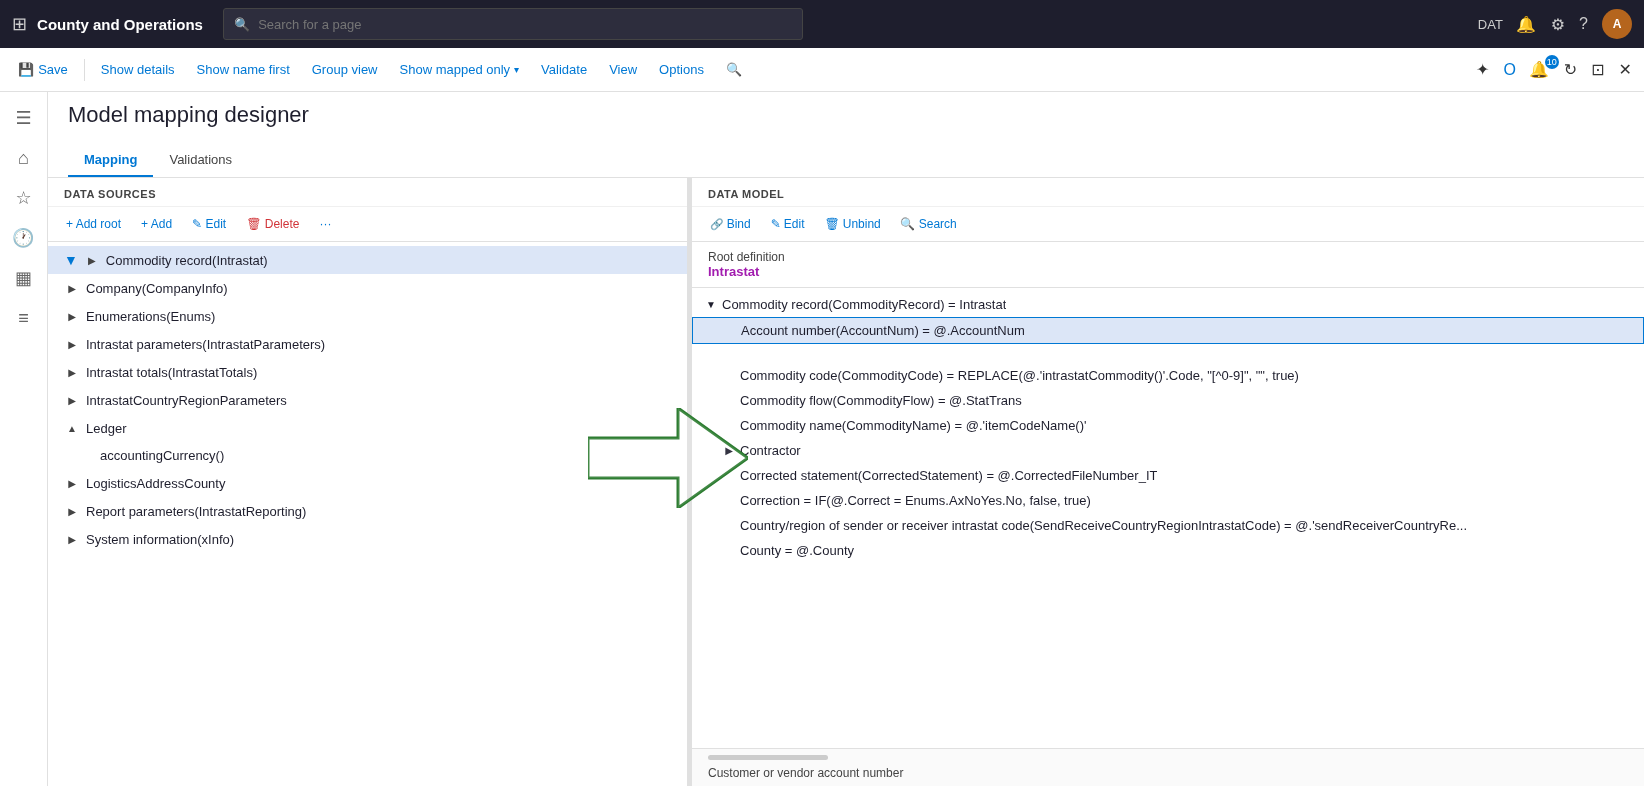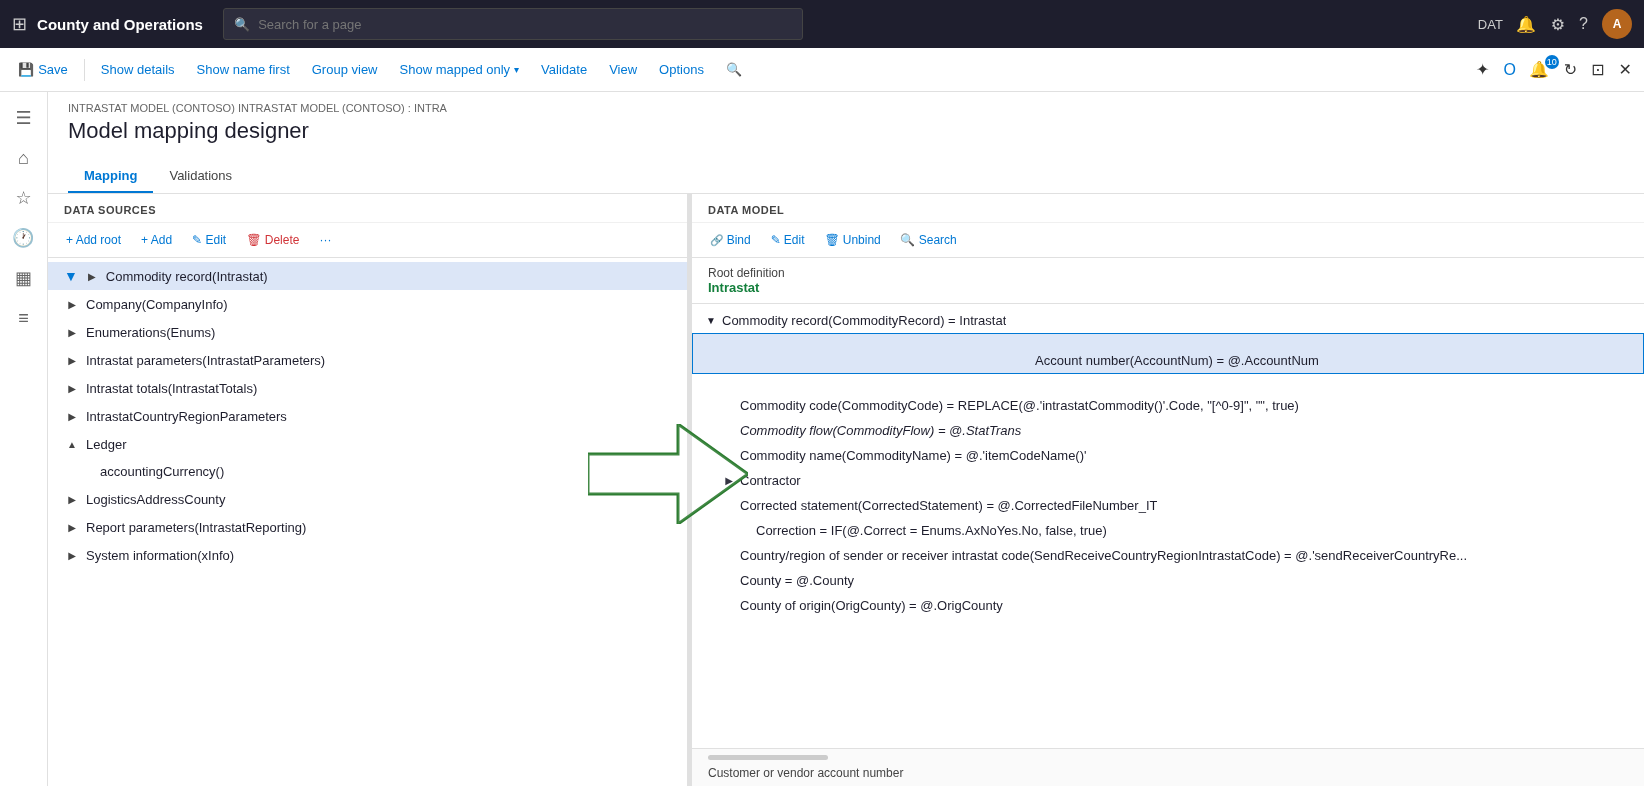--- a/index.html
+++ b/index.html
@@ -259,38 +259,38 @@
     }
     .root-def {
       padding: 8px 16px;
       font-size: 12px;
       color: #444;
       border-bottom: 1px solid #e0e0e0;
     }
     .root-def-label { color: #444; }
     .root-def-value {
       font-size: 13px;
-      color: #15803d;
+      color: #a21caf;
       font-weight: 600;
     }
     .model-tree {
       flex: 1;
       overflow-y: auto;
       overflow-x: hidden;
       padding: 4px 0;
     }
     .model-item {
       display: flex;
       align-items: center;
       padding: 5px 12px;
       font-size: 13px;
       color: #1e1e2d;
       cursor: pointer;
     }
-    .model-item.selected { background: #dce6f7; border: 1px solid #0078d4; flex-direction: column; }
+    .model-item.selected { background: #dce6f7; border: 1px solid #0078d4; }
     .model-item .expand-icon {
       width: 14px; height: 14px;
       display: flex; align-items: center; justify-content: center;
       margin-right: 4px;
       font-size: 10px;
     }
     .model-item-indent1 { padding-left: 30px; }
 
     
     .notif-badge {
@@ -396,21 +396,20 @@
     <div class="rail-icon">⌂</div>
     <div class="rail-icon">☆</div>
     <div class="rail-icon">🕐</div>
     <div class="rail-icon">▦</div>
     <div class="rail-icon">≡</div>
   </div>
 
   <div class="content-area">
 
     <div class="page-header">
-      <div class="breadcrumb">INTRASTAT MODEL (CONTOSO) INTRASTAT MODEL (CONTOSO) : INTRA</div>
       <div class="page-title">Model mapping designer</div>
       <div class="tabs">
         <div class="tab active">Mapping</div>
         <div class="tab">Validations</div>
       </div>
     </div>
 
     <div class="panel-container">
 
       <div class="left-panel">
@@ -521,49 +520,45 @@
             <div class="model-item model-item-indent1 selected">
               <span class="expand-icon"></span>
               <span style="overflow:hidden;text-overflow:ellipsis;white-space:nowrap;">Account number(AccountNum) = @.AccountNum</span>
             </div>
             <div class="model-item model-item-indent1">
               <span class="expand-icon"></span>
               <span style="overflow:hidden;text-overflow:ellipsis;white-space:nowrap;margin-top:19px;">Commodity code(CommodityCode) = REPLACE(@.'intrastatCommodity()'.Code, "[^0-9]", "", true)</span>
             </div>
             <div class="model-item model-item-indent1">
               <span class="expand-icon"></span>
-              <span style="overflow:hidden;text-overflow:ellipsis;white-space:nowrap;font-style:italic;">Commodity flow(CommodityFlow) = @.StatTrans</span>
+              <span style="overflow:hidden;text-overflow:ellipsis;white-space:nowrap;">Commodity flow(CommodityFlow) = @.StatTrans</span>
             </div>
             <div class="model-item model-item-indent1">
               <span class="expand-icon"></span>
               <span style="overflow:hidden;text-overflow:ellipsis;white-space:nowrap;">Commodity name(CommodityName) = @.'itemCodeName()'</span>
             </div>
             <div class="model-item model-item-indent1">
               <span class="expand-icon">▶</span>
               <span style="overflow:hidden;text-overflow:ellipsis;white-space:nowrap;">Contractor</span>
             </div>
             <div class="model-item model-item-indent1">
               <span class="expand-icon"></span>
               <span style="overflow:hidden;text-overflow:ellipsis;white-space:nowrap;">Corrected statement(CorrectedStatement) = @.CorrectedFileNumber_IT</span>
             </div>
             <div class="model-item model-item-indent1">
               <span class="expand-icon"></span>
-              <span style="overflow:hidden;text-overflow:ellipsis;white-space:nowrap;margin-left:16px;">Correction = IF(@.Correct = Enums.AxNoYes.No, false, true)</span>
+              <span style="overflow:hidden;text-overflow:ellipsis;white-space:nowrap;">Correction = IF(@.Correct = Enums.AxNoYes.No, false, true)</span>
             </div>
             <div class="model-item model-item-indent1">
               <span class="expand-icon"></span>
               <span style="overflow:hidden;text-overflow:ellipsis;white-space:nowrap;">Country/region of sender or receiver intrastat code(SendReceiveCountryRegionIntrastatCode) = @.'sendReceiverCountryRe...</span>
             </div>
             <div class="model-item model-item-indent1">
               <span class="expand-icon"></span>
               <span style="overflow:hidden;text-overflow:ellipsis;white-space:nowrap;">County = @.County</span>
-            </div>
-            <div class="model-item model-item-indent1">
-              <span class="expand-icon"></span>
-              <span style="overflow:hidden;text-overflow:ellipsis;white-space:nowrap;">County of origin(OrigCounty) = @.OrigCounty</span>
             </div>
           </div>
         <div style="padding:6px 16px; border-top:1px solid #e0e0e0; background:#fafafa;margin-top:8px;">
           <div style="width:120px; height:5px; background:#ccc; border-radius:3px; margin-bottom:6px;"></div>
           <div style="font-size:12px; color:#444;">Customer or vendor account number</div>
         </div>
       </div>
 
       <svg class="arrow-svg" width="200" height="100" style="left:540px; top:230px; width:160px; height:100px;">
         <polygon points="0,30 90,30 90,0 160,50 90,100 90,70 0,70" fill="none" stroke="#2e7d32" stroke-width="3"></polygon>

